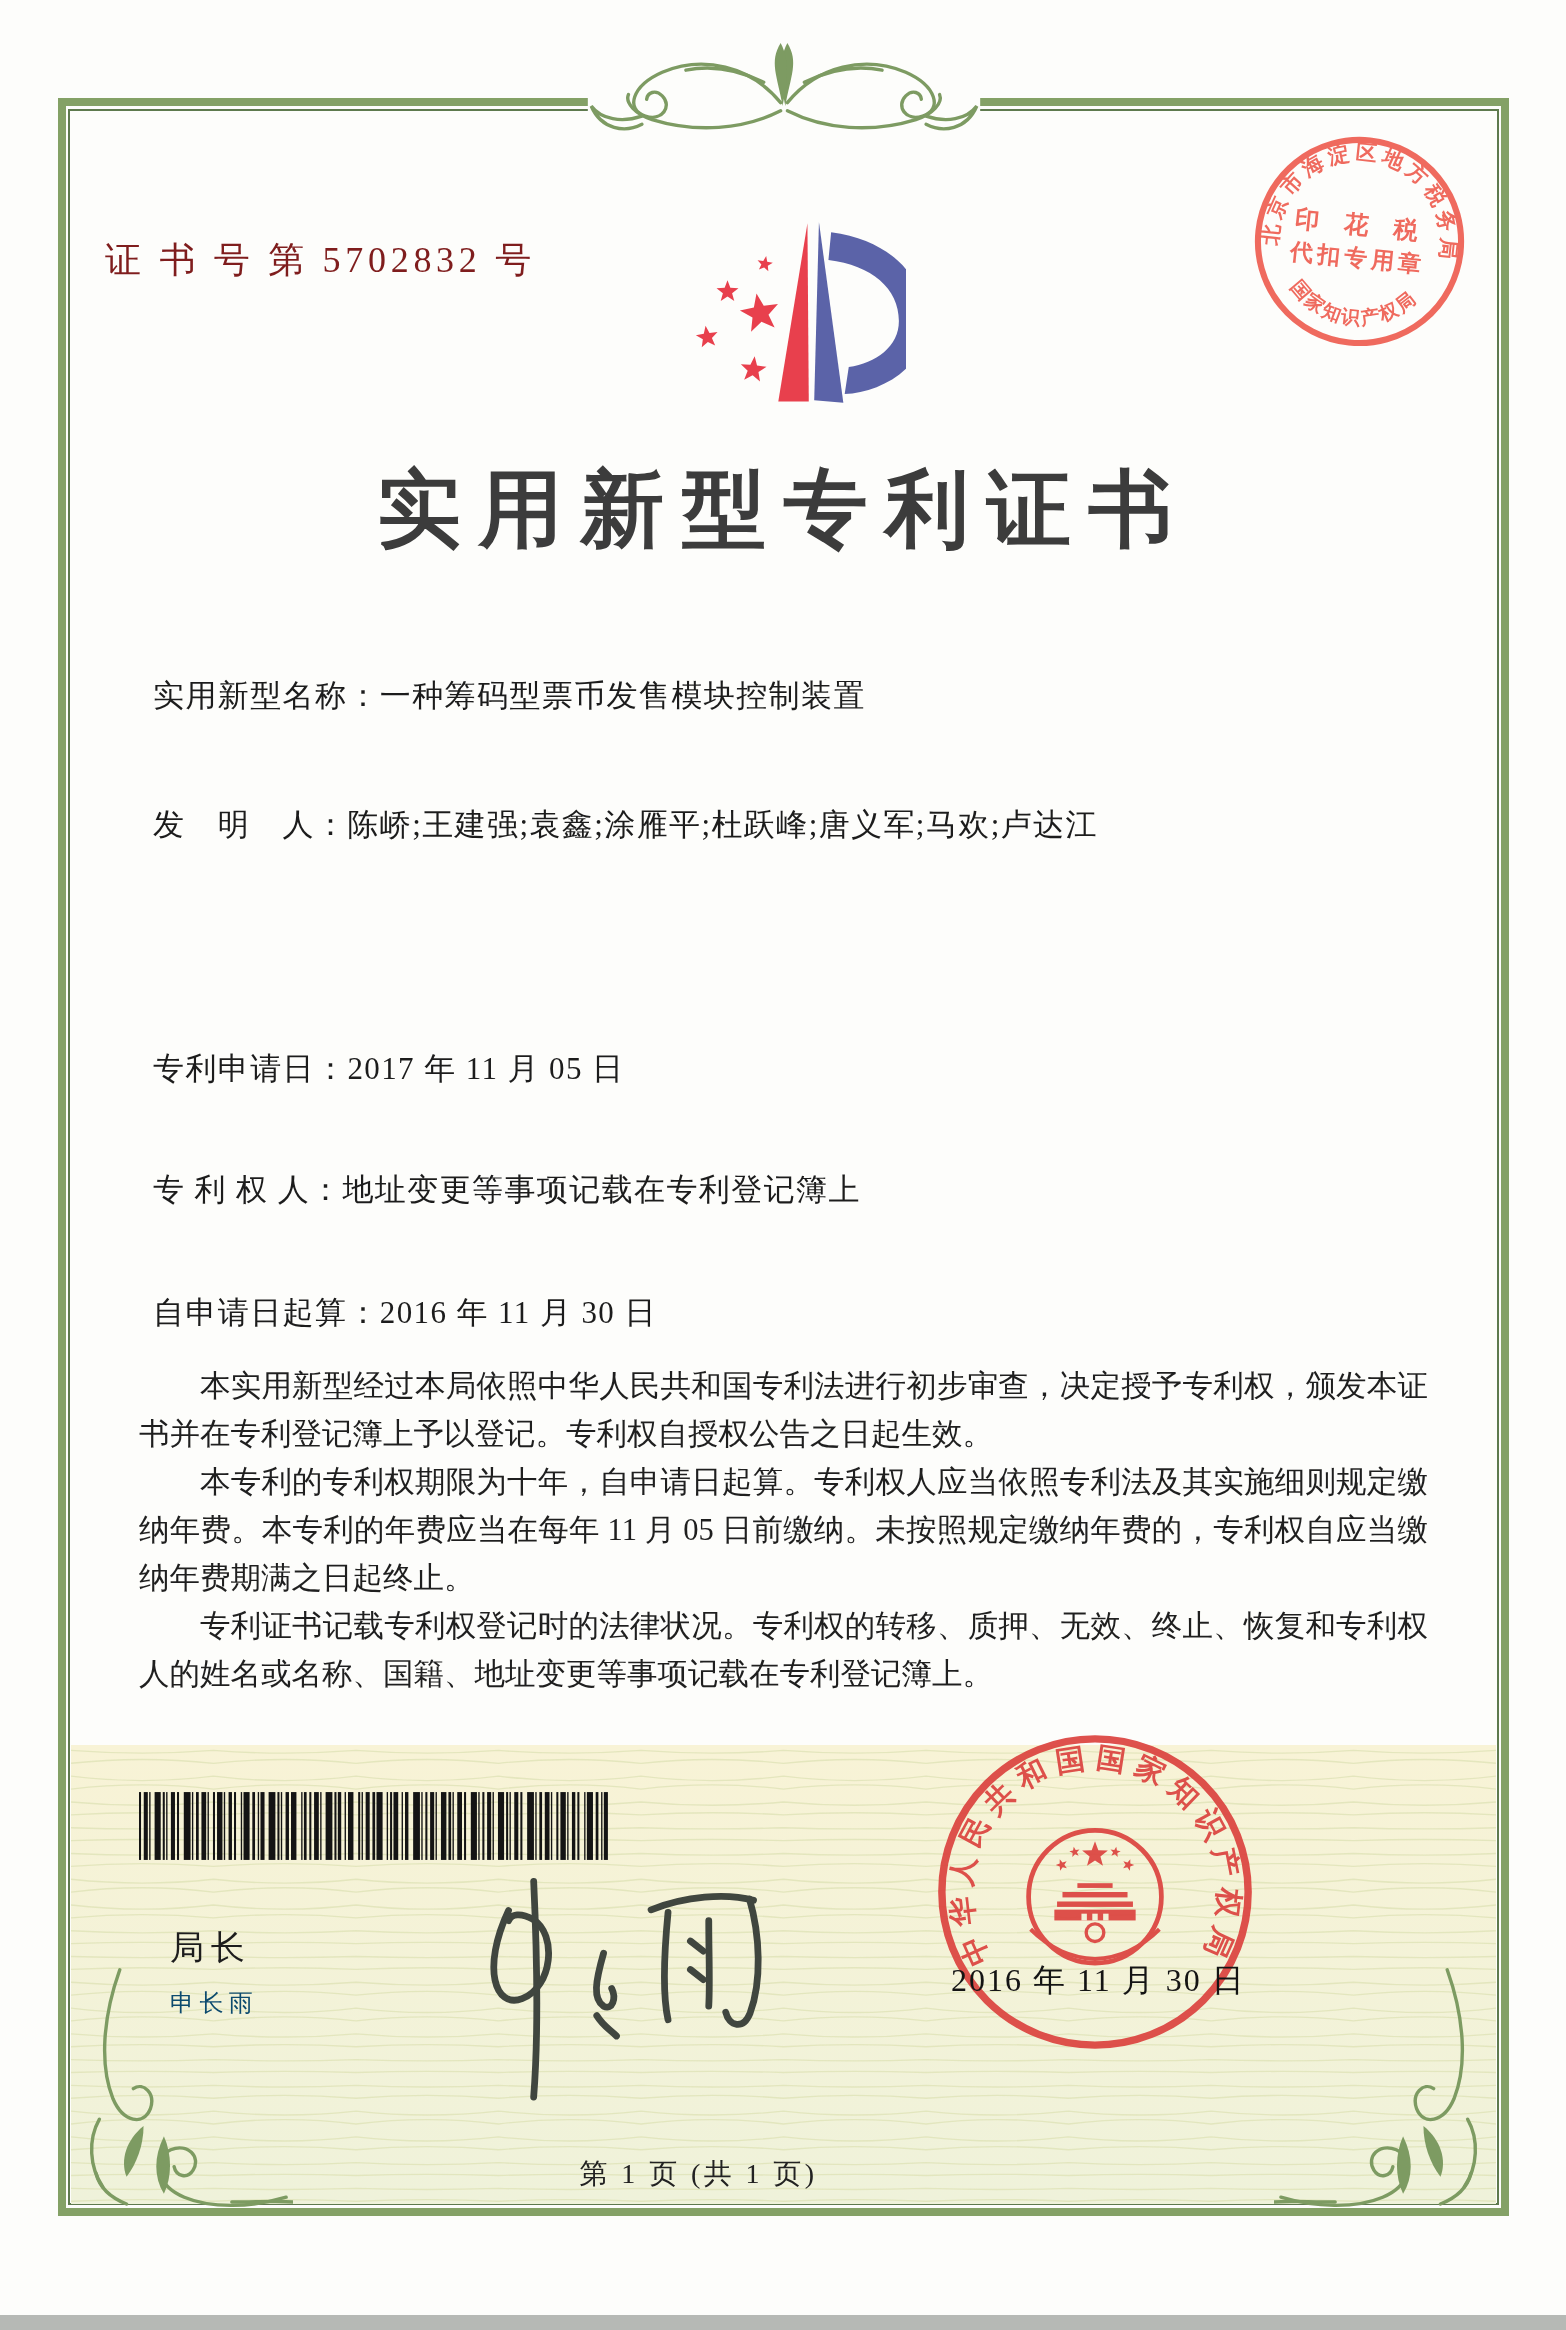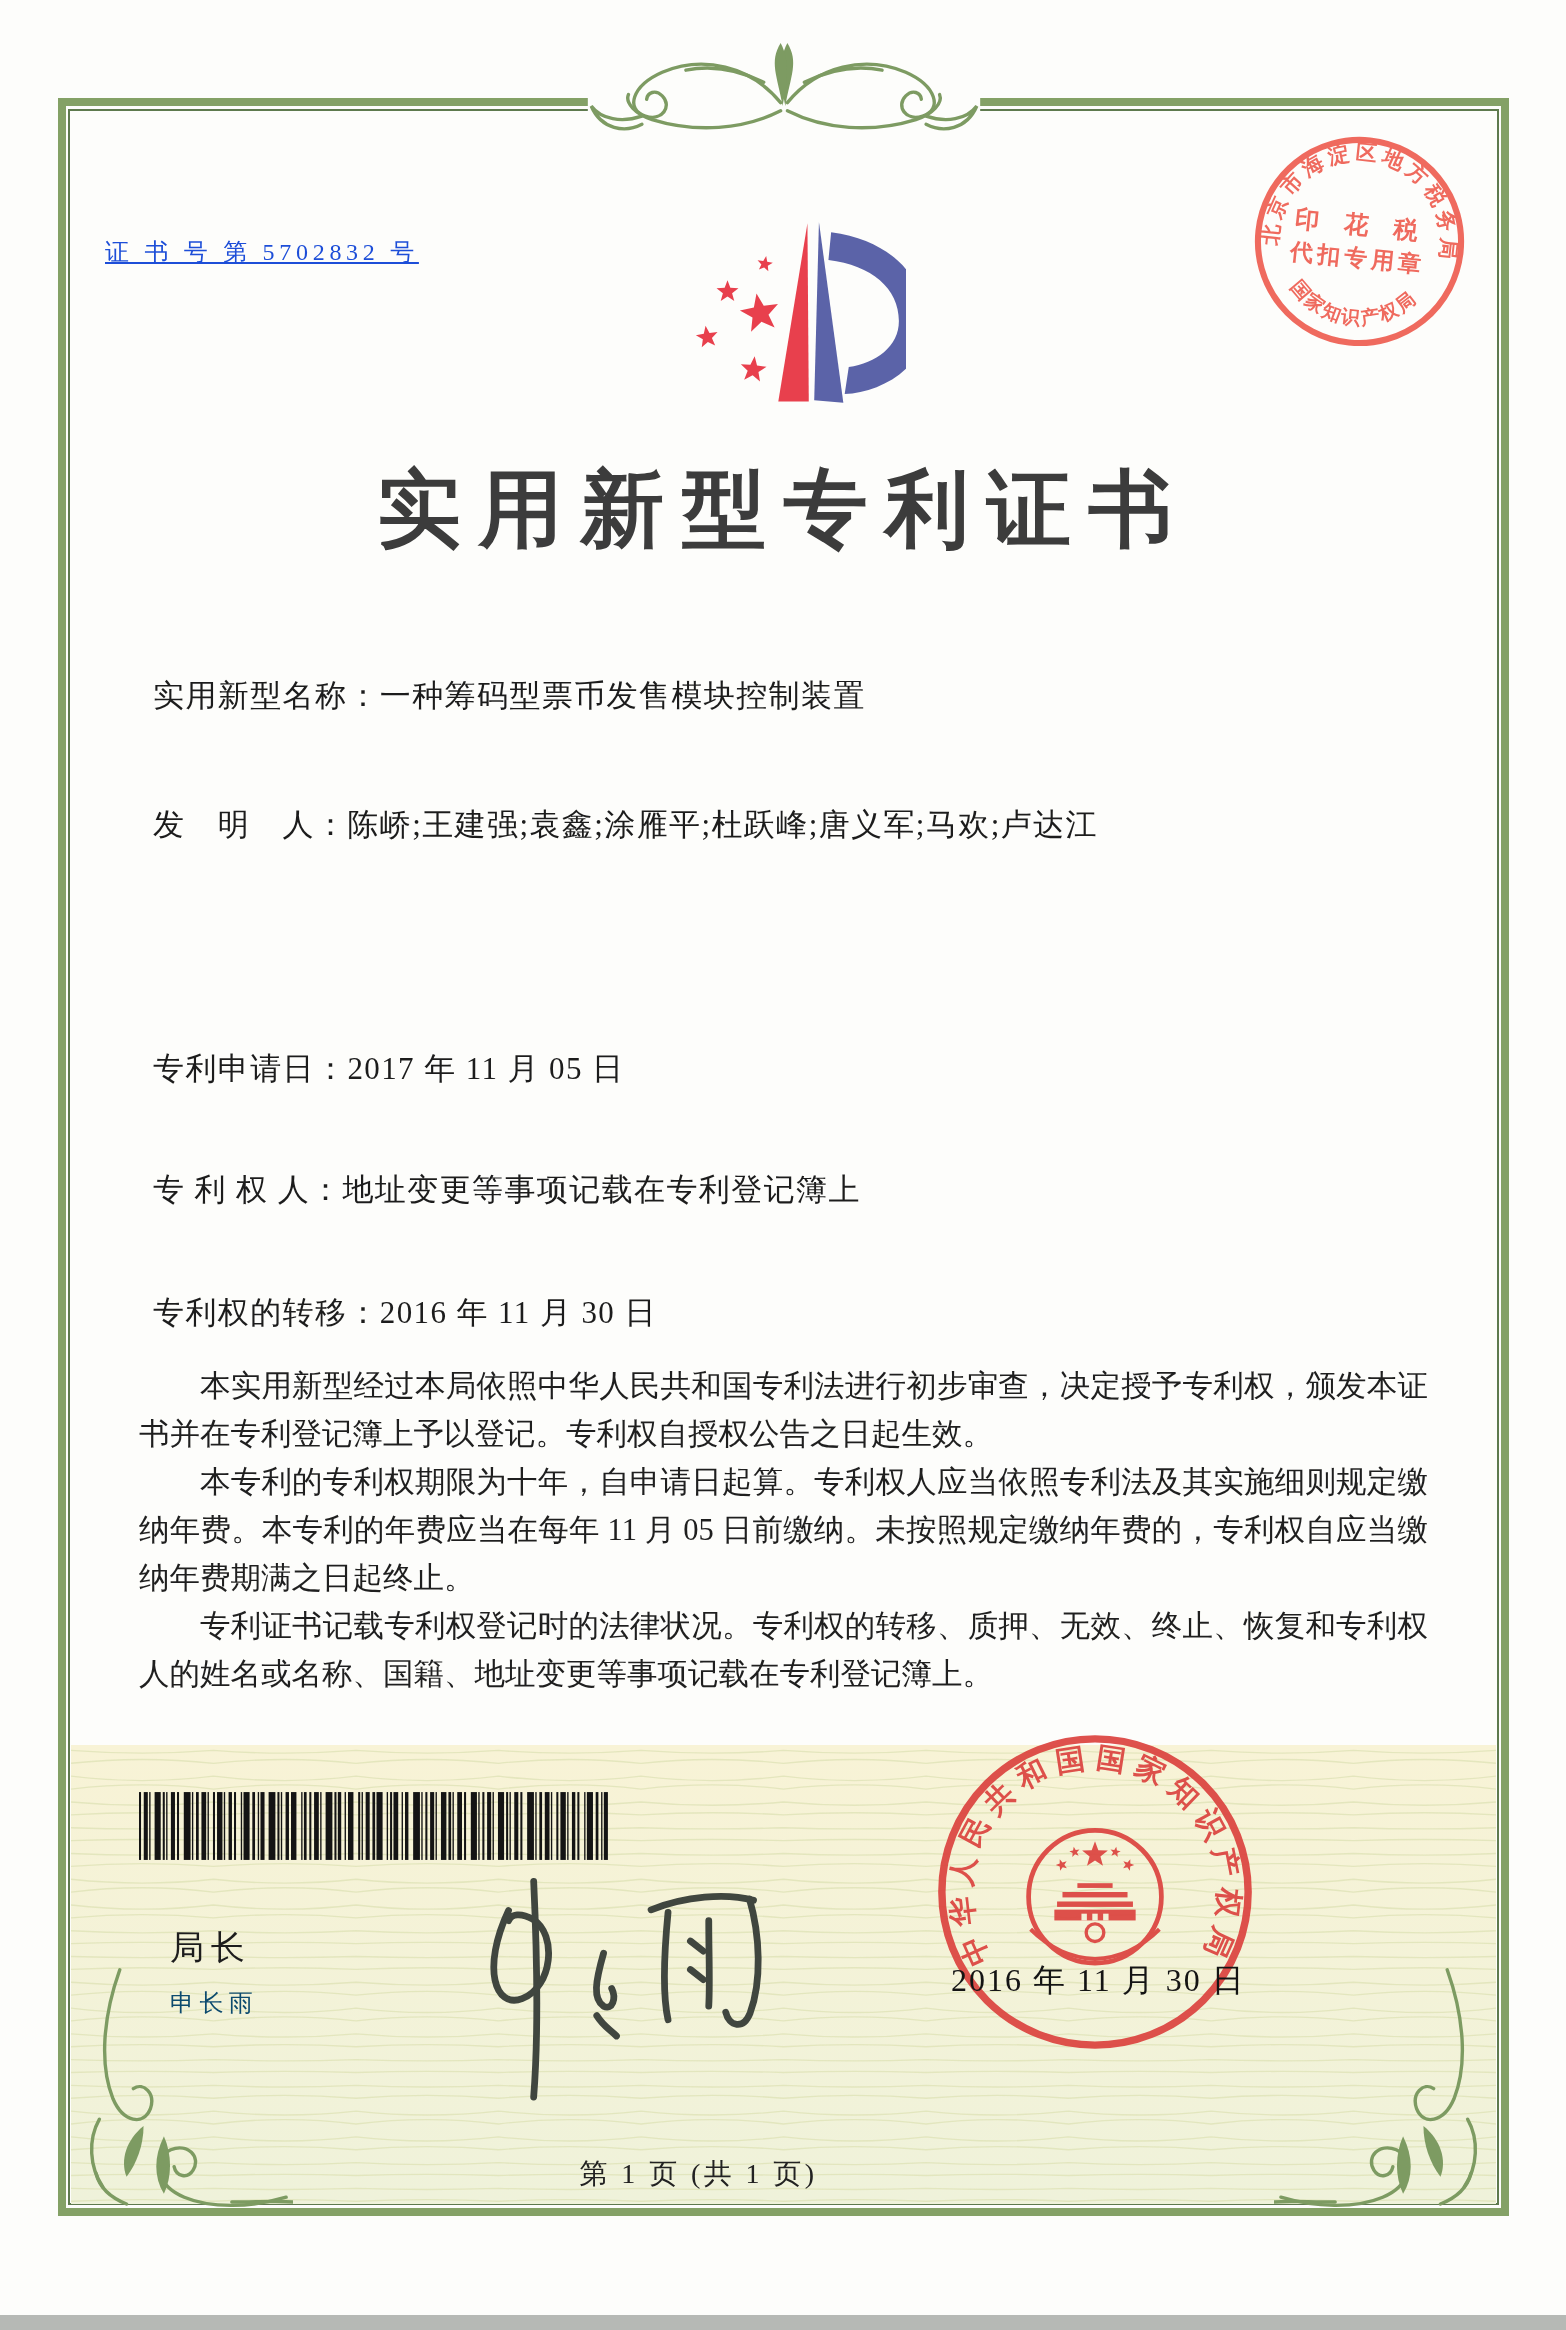--- a/index.html
+++ b/index.html
@@ -4,21 +4,21 @@
 <style>
   html,body{margin:0;padding:0;background:#ffffff;}
   .page{position:relative;width:1567px;height:2330px;background:#fdfdfb;overflow:hidden;
         font-family:"Liberation Serif","DejaVu Serif",serif;color:#242424;}
   
   .frame-outer{position:absolute;left:58px;top:98px;right:58px;bottom:114px;
                border:8.1px solid #84a166;box-sizing:border-box;}
   .frame-inner{position:absolute;left:68px;top:109px;right:68px;bottom:125px;
                border:2px solid #5e7a4e;box-sizing:border-box;}
   
-  .cert-number{position:absolute;left:105px;top:236px;font-size:24px;letter-spacing:4.7px;color:#1d4ed8;text-decoration:underline;}
+  .cert-number{position:absolute;left:105px;top:236px;font-size:36px;letter-spacing:4.7px;color:#7f1d1d;}
   .title{position:absolute;left:0;top:453px;width:100%;text-align:center;font-size:84px;
          font-weight:bold;letter-spacing:17.6px;color:#3c3c3c;margin:0;}
   
   .row{position:absolute;left:153px;font-size:31px;letter-spacing:1.4px;white-space:nowrap;color:#1c1c1c;}
   .row .lbl{letter-spacing:1.4px;}
   
   .body-text{position:absolute;left:139px;top:1362px;width:1289px;font-size:30.5px;
              line-height:48px;text-align:justify;color:#1f1f1f;}
   .body-text p{margin:0;text-indent:2em;}
   
@@ -98,21 +98,21 @@
 
   <div class="row" style="top:675px">
     <span class="lbl">实用新型名称：</span><span>一种筹码型票币发售模块控制装置</span></div>
   <div class="row" style="top:804px">
     <span class="lbl">发　明　人：</span><span>陈峤;王建强;袁鑫;涂雁平;杜跃峰;唐义军;马欢;卢达江</span></div>
   <div class="row" style="top:1048px">
     <span class="lbl">专利申请日：</span><span>2017 年 11 月 05 日</span></div>
   <div class="row" style="top:1169px">
     <span class="lbl">专 利 权 人：</span><span>地址变更等事项记载在专利登记簿上</span></div>
   <div class="row" style="top:1292px">
-    <span class="lbl">专利权的转移：</span><span>2016 年 11 月 30 日</span></div>
+    <span class="lbl">自申请日起算：</span><span>2016 年 11 月 30 日</span></div>
 
   <div class="body-text">
     <p>本实用新型经过本局依照中华人民共和国专利法进行初步审查，决定授予专利权，颁发本证书并在专利登记簿上予以登记。专利权自授权公告之日起生效。</p>
     <p>本专利的专利权期限为十年，自申请日起算。专利权人应当依照专利法及其实施细则规定缴纳年费。本专利的年费应当在每年 11 月 05 日前缴纳。未按照规定缴纳年费的，专利权自应当缴纳年费期满之日起终止。</p>
     <p>专利证书记载专利权登记时的法律状况。专利权的转移、质押、无效、终止、恢复和专利权人的姓名或名称、国籍、地址变更等事项记载在专利登记簿上。</p>
   </div>
 
   <div class="panel">
     <svg id="waves" preserveAspectRatio="none" viewBox="0 0 2110 677">
         <path d="M0 8 q105 8.0 211 0 q105 8.0 211 0 q105 8.0 211 0 q105 8.0 211 0 q105 8.0 211 0 q105 8.0 211 0 q105 8.0 211 0 q105 8.0 211 0 q105 8.0 211 0 q105 8.0 211 0" fill="none" stroke="#dfe2b6" stroke-width="2" opacity="0.8"></path>

